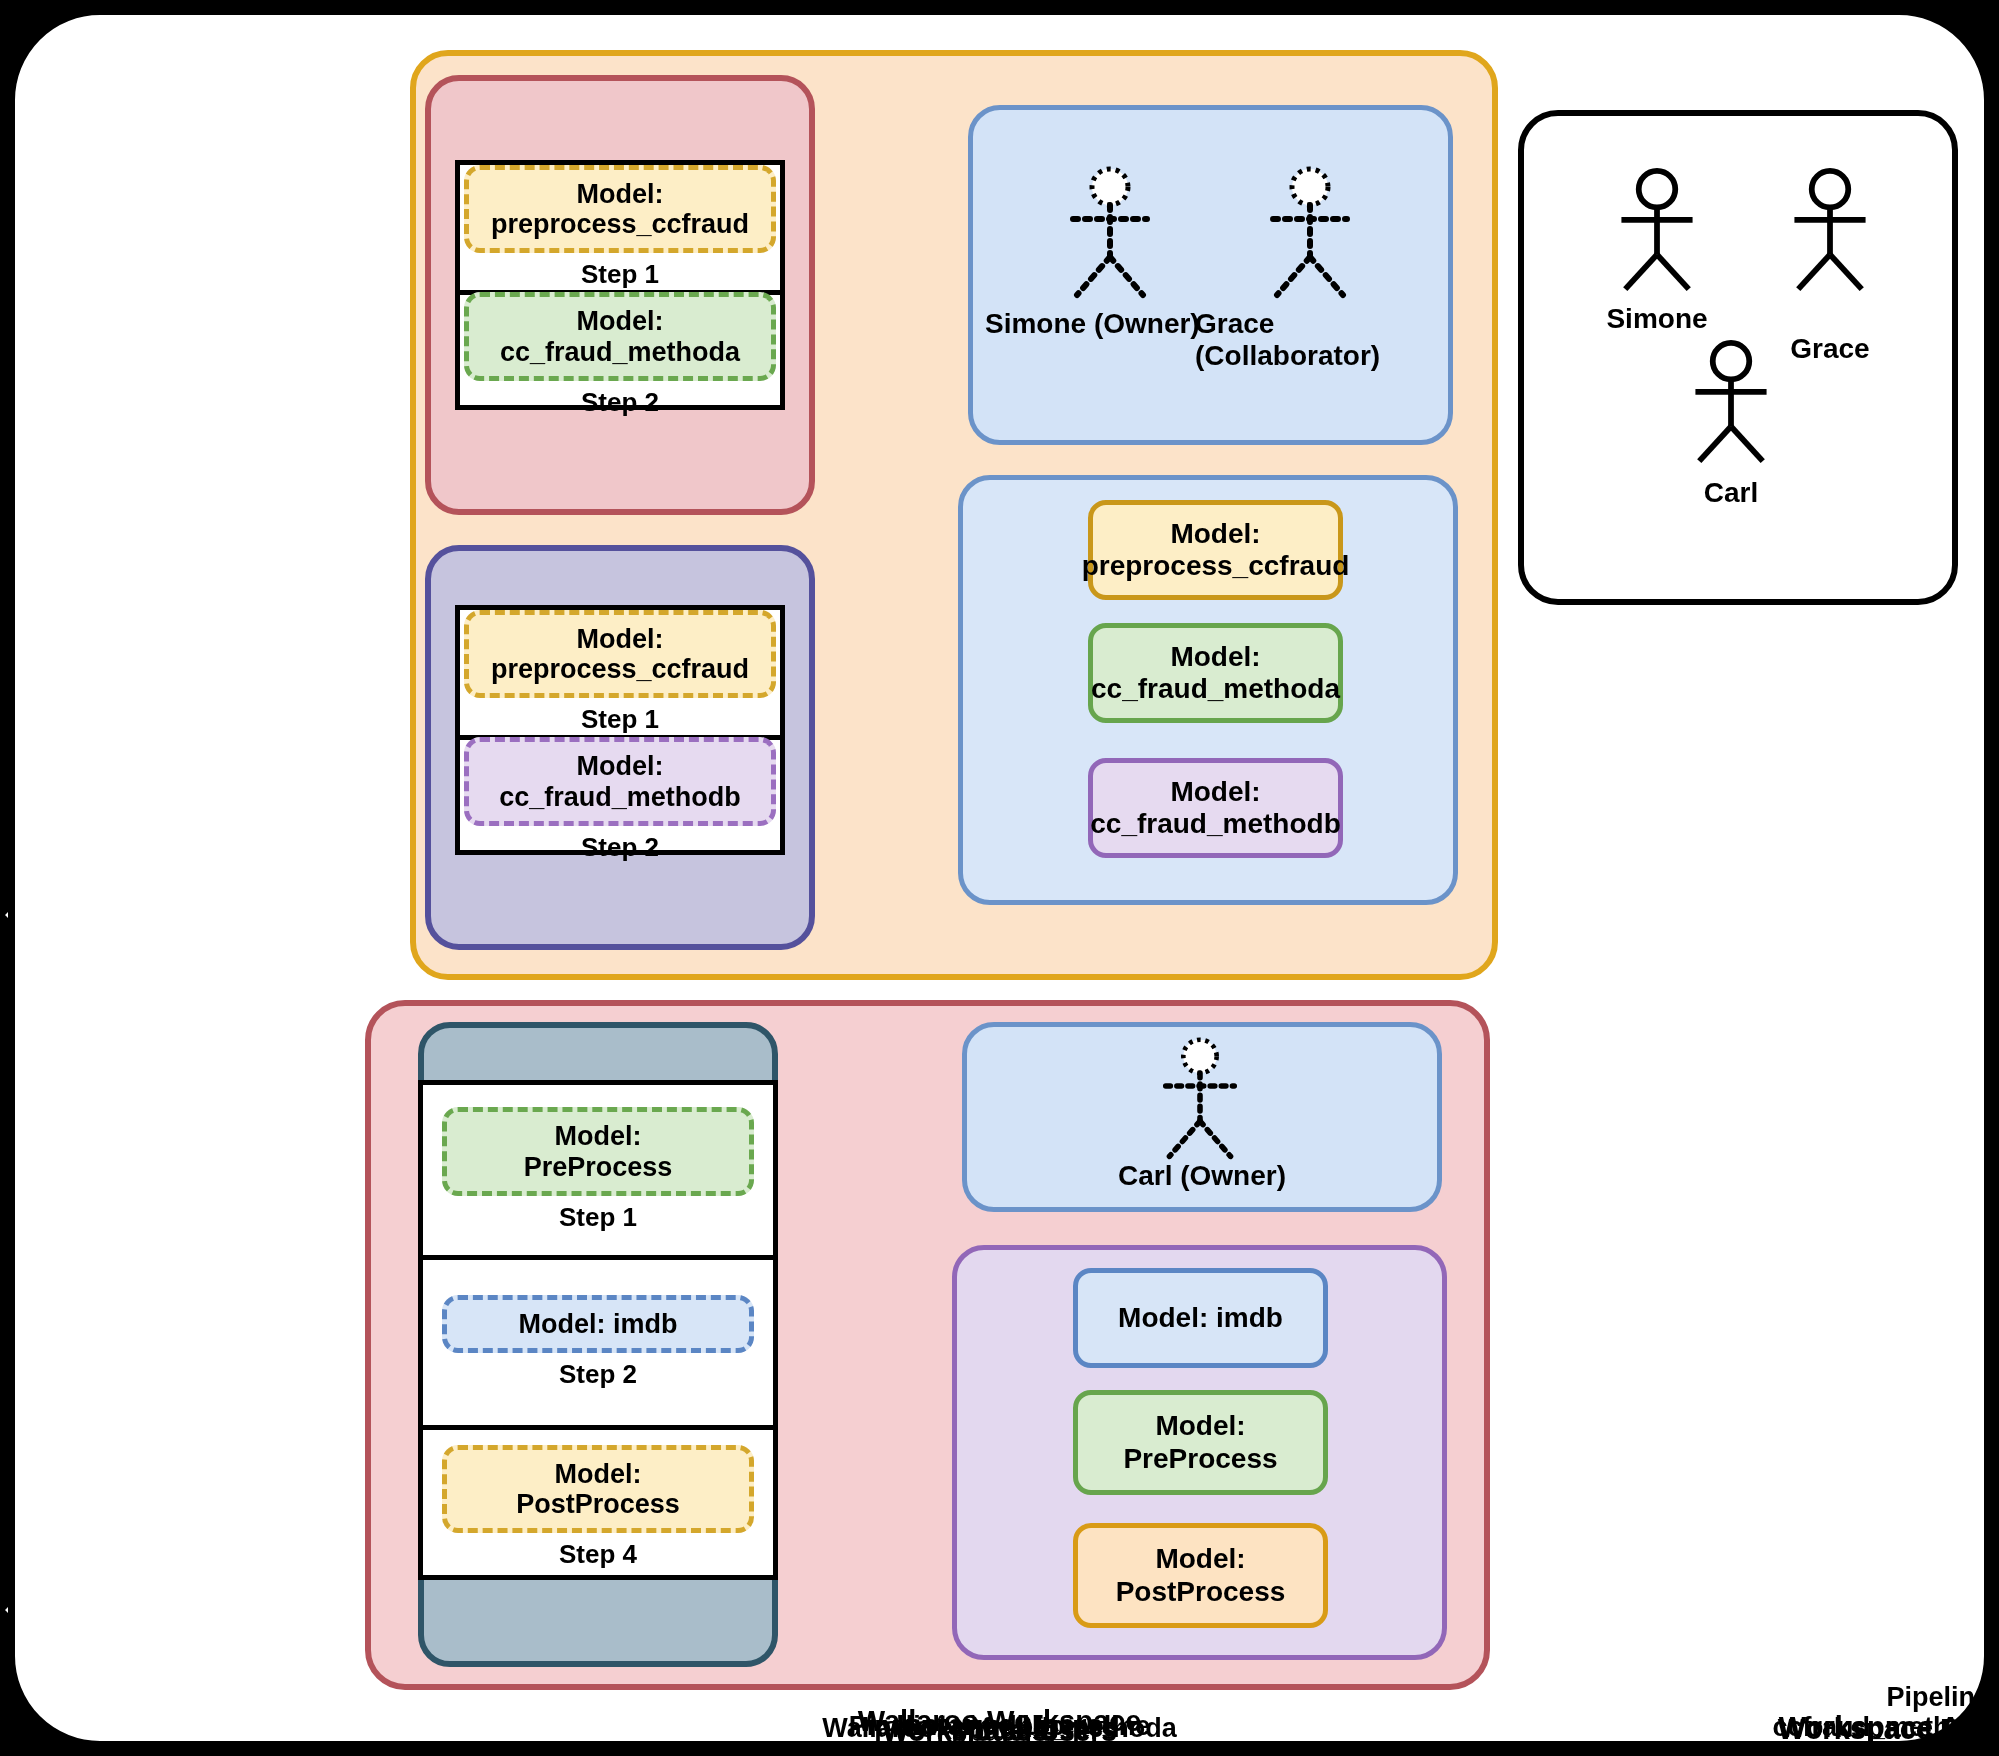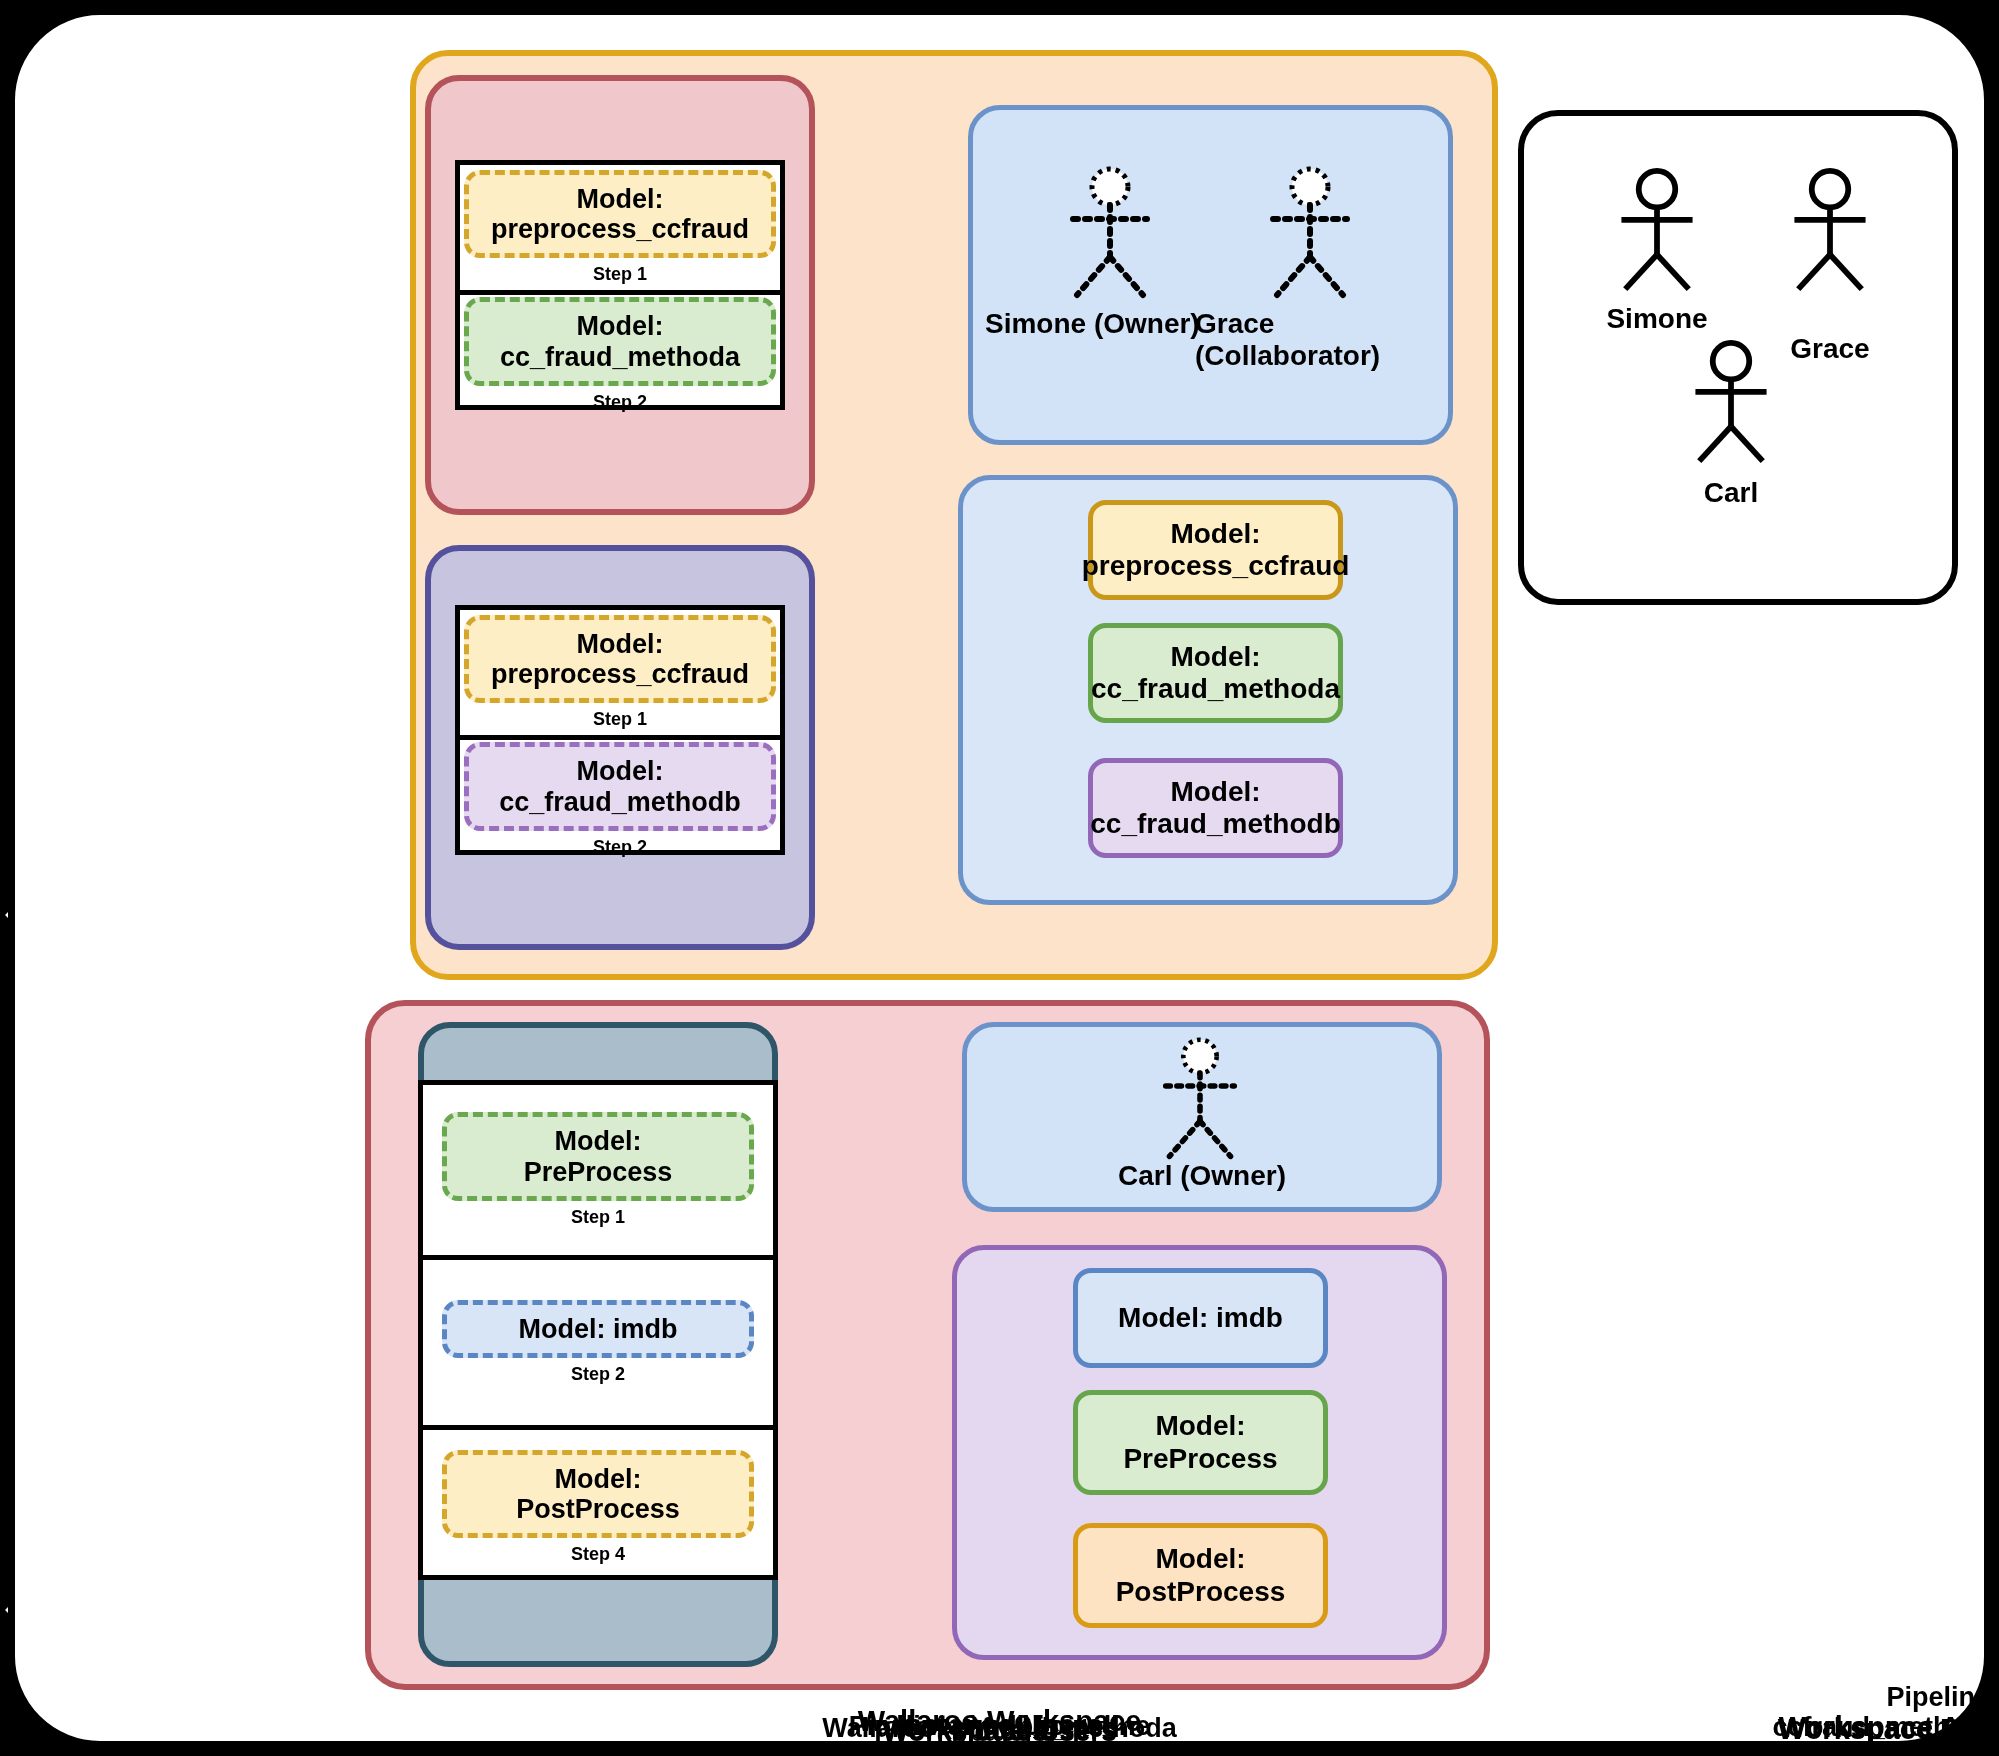--- a/index.html
+++ b/index.html
@@ -41,21 +41,21 @@
 
   
   .steps{background:#fff;border:5px solid #000;}
   .step{border-bottom:5px solid #000;display:flex;flex-direction:column;
         align-items:center;justify-content:center;}
   .step:last-child{border-bottom:none;}
   .step-box{
     border-radius:16px;padding:9px 12px;text-align:center;
     font-size:27px;line-height:1.12;min-width:278px;
   }
-  .step-caption{font-size:18px;margin-top:6px;}
+  .step-caption{font-size:26px;margin-top:6px;}
 
   .d-yellow{background:#fdeec6;border:5px dashed #d4a72c;}
   .d-green {background:#d9ecd0;border:5px dashed #6aa84f;}
   .d-purple{background:#e6daf0;border:5px dashed #9b6fc0;}
   .d-blue  {background:#d7e5f7;border:5px dashed #5b86c4;}
 
   
   #ws-a-users{
     left:968px;top:105px;width:485px;height:340px;
     background:#d3e3f7;border:5px solid #6b93c9;border-radius:32px;

